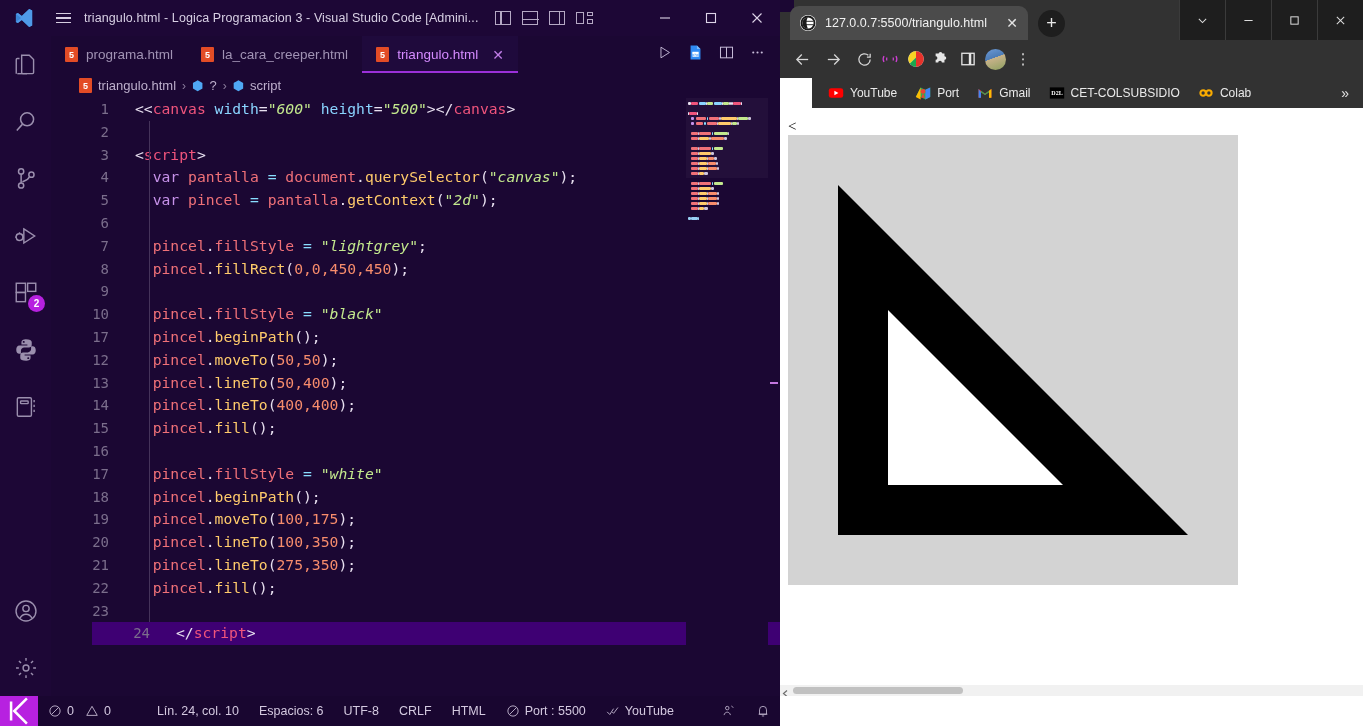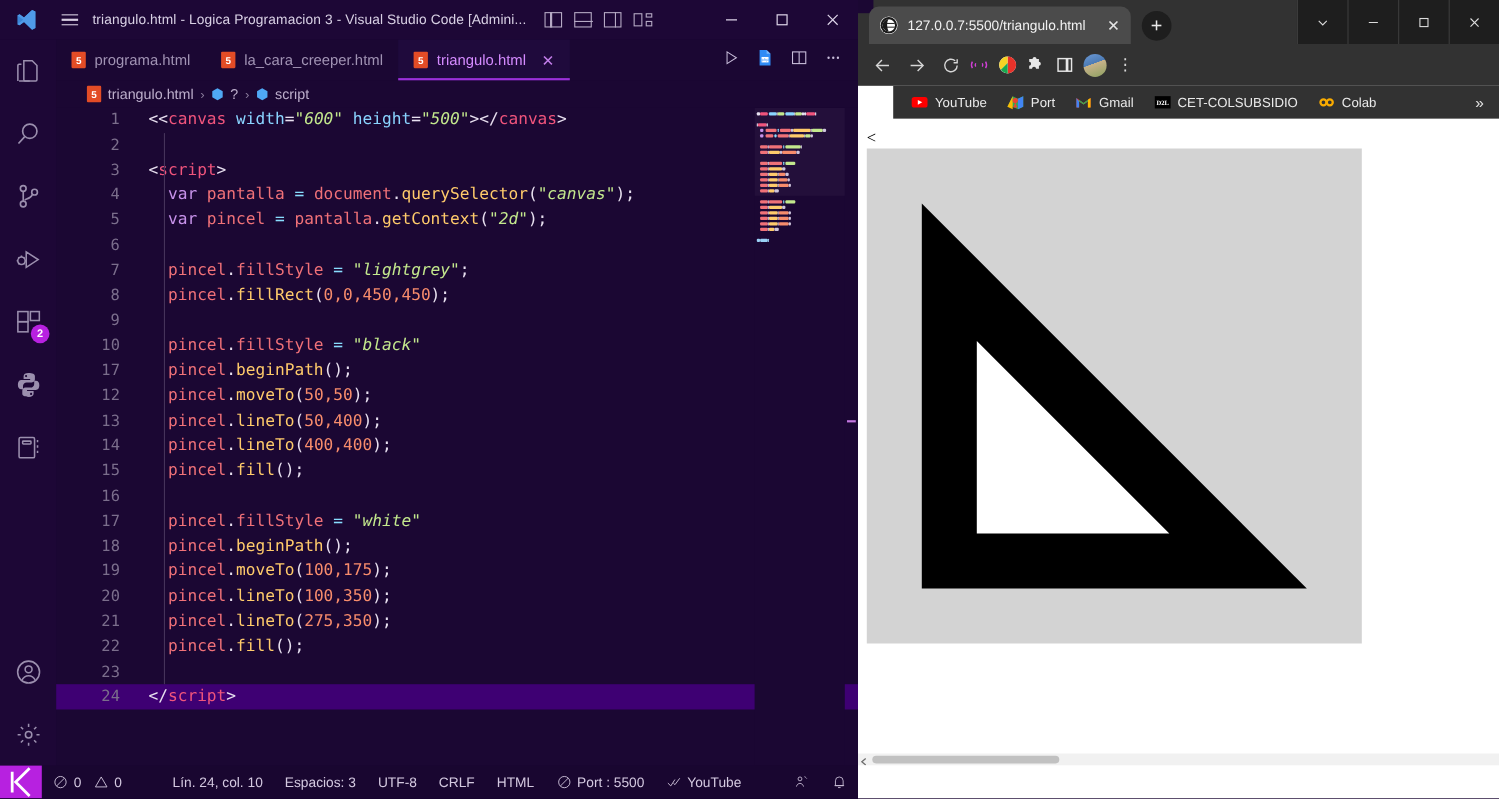--- a/index.html
+++ b/index.html
@@ -102,21 +102,21 @@
   .editor {
     position: absolute; left: 51px; top: 98px; width: 729px; bottom: 30px;
     background: #1b0733; overflow: hidden;
   }
   .code-area {
     position: absolute; left: 0; top: 0; right: 0; bottom: 0;
     font-family: "DejaVu Sans Mono", monospace;
     font-size: 14.7px; line-height: 22.8px;
   }
   .code-line { position: relative; height: 22.8px; white-space: pre; }
-  .code-line.hl { background: #3e0073; }
+  .code-line.hl { background: #3e0073; margin-left: 41px; }
   .lnum {
     position: absolute; left: 0; width: 58px; text-align: right;
     color: #7b6e8c; font-size: 14px;
   }
   .ltext { position: absolute; left: 84px; }
   .indent-guide {
     position: absolute; left: 98px; top: 22.8px; width: 1px; height: 501px;
     background: #45335a;
   }
   
@@ -580,21 +580,21 @@
             <circle cx="12" cy="12" r="8.8"></circle>
             <path d="M6 18 18 6"></path>
           </svg>
         <span>0</span>
         <svg viewBox="0 0 24 24" fill="none" stroke="#d4c9e0" stroke-width="1.4" style="margin-left:6px">
             <path d="M12 4 21 19.5H3z"></path>
           </svg>
         <span>0</span>
       </div>
       <div class="sb-item" style="margin-left:26px">Lín. 24, col. 10</div>
-      <div class="sb-item">Espacios: 3</div>
+      <div class="sb-item">Espacios: 6</div>
       <div class="sb-item">UTF-8</div>
       <div class="sb-item">CRLF</div>
       <div class="sb-item">HTML</div>
       <div class="sb-item">
         <svg viewBox="0 0 24 24" fill="none" stroke="#d4c9e0" stroke-width="1.4">
             <circle cx="12" cy="12" r="8.8"></circle>
             <path d="M6 18 18 6"></path>
           </svg>
         <span>Port : 5500</span>
       </div>

